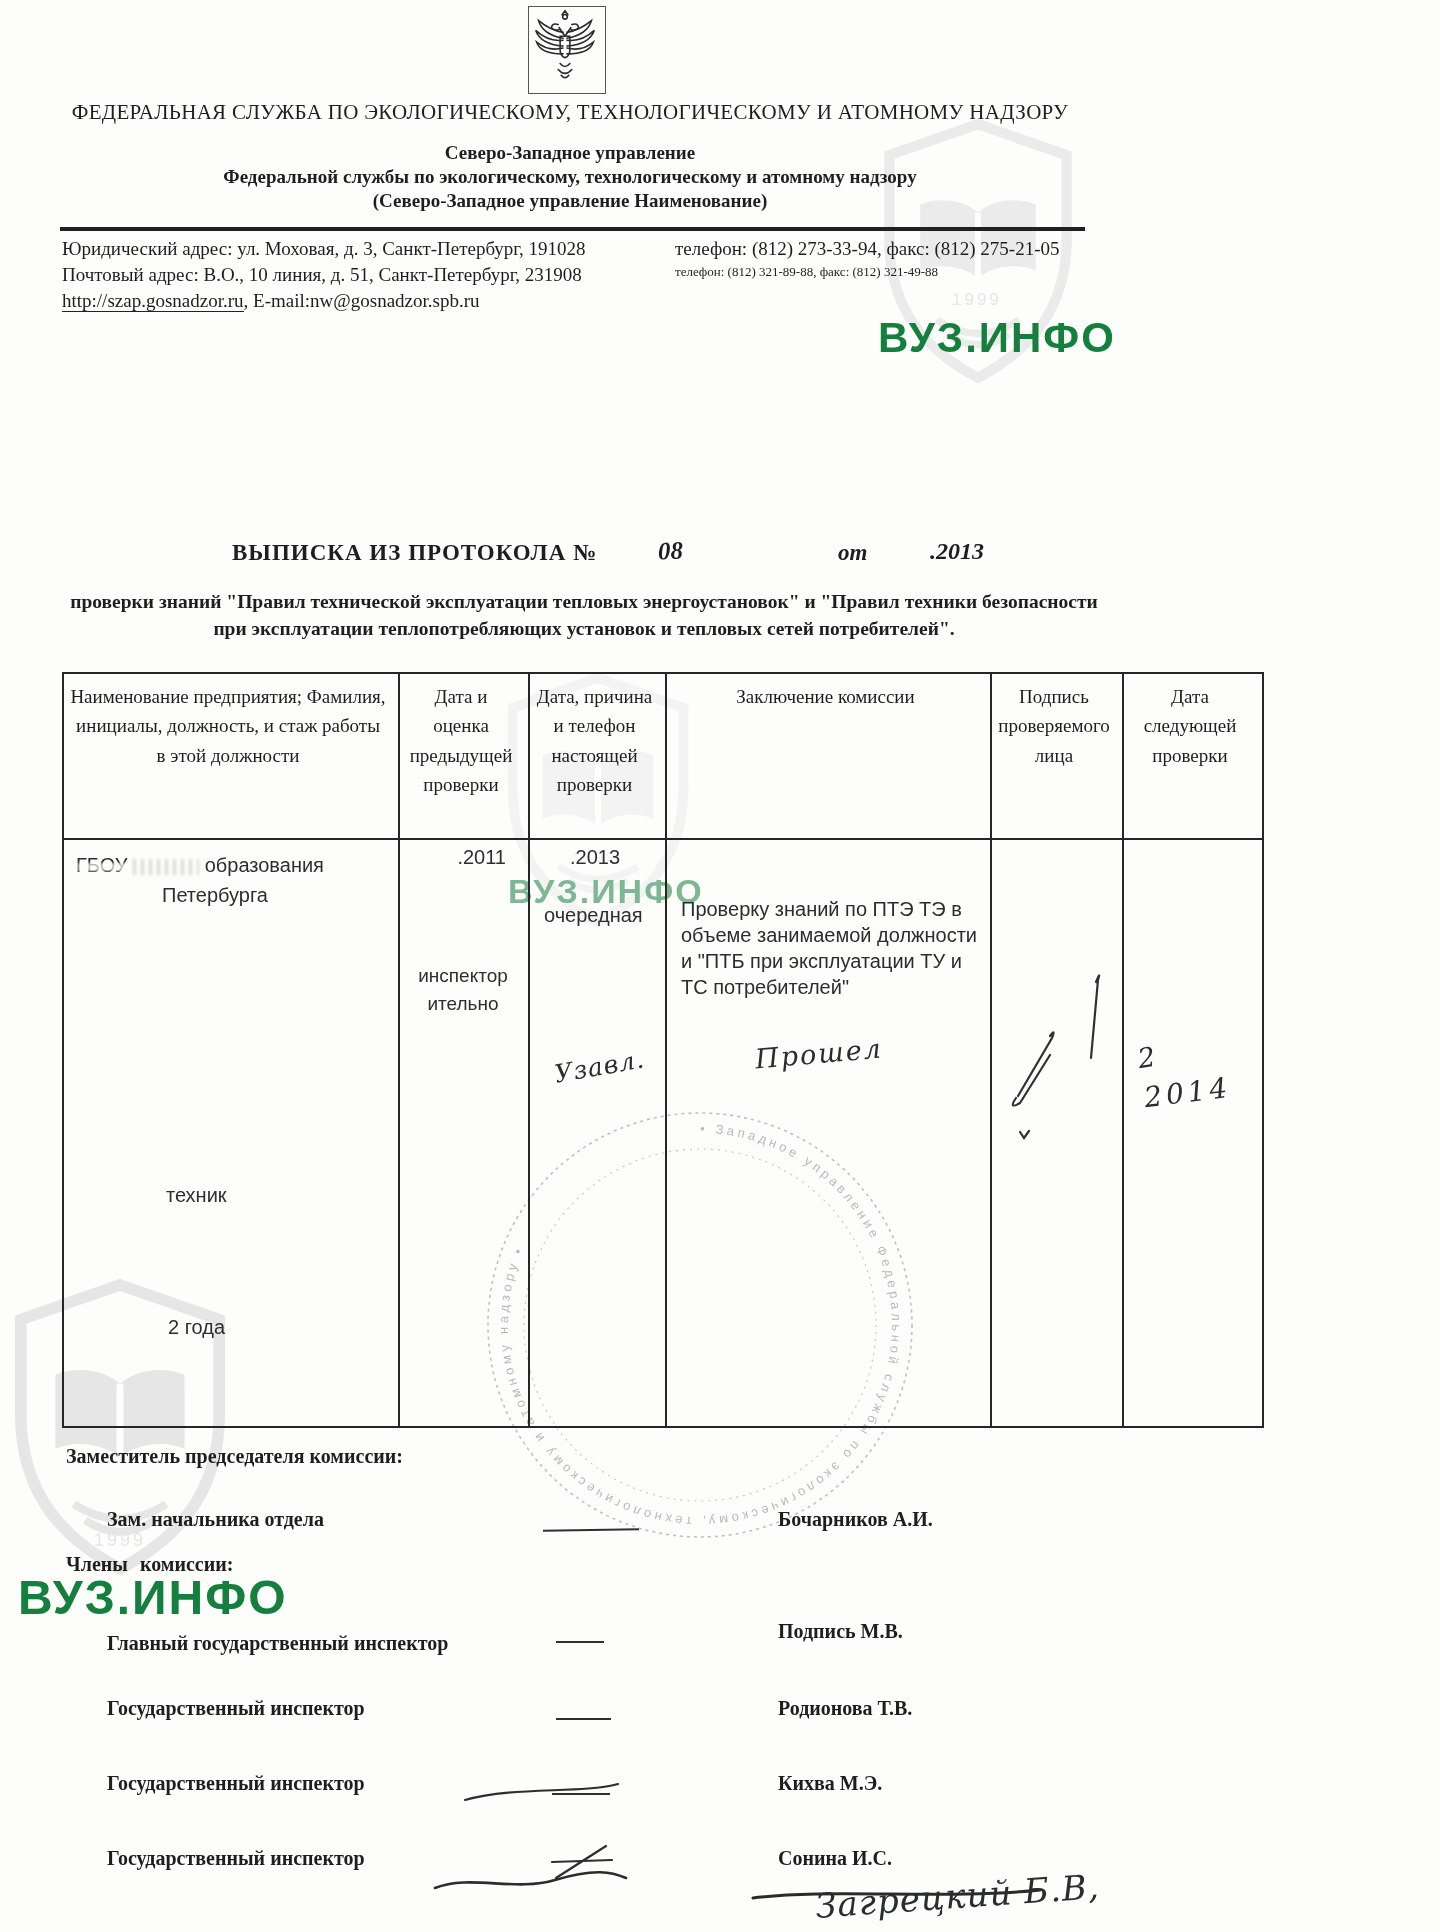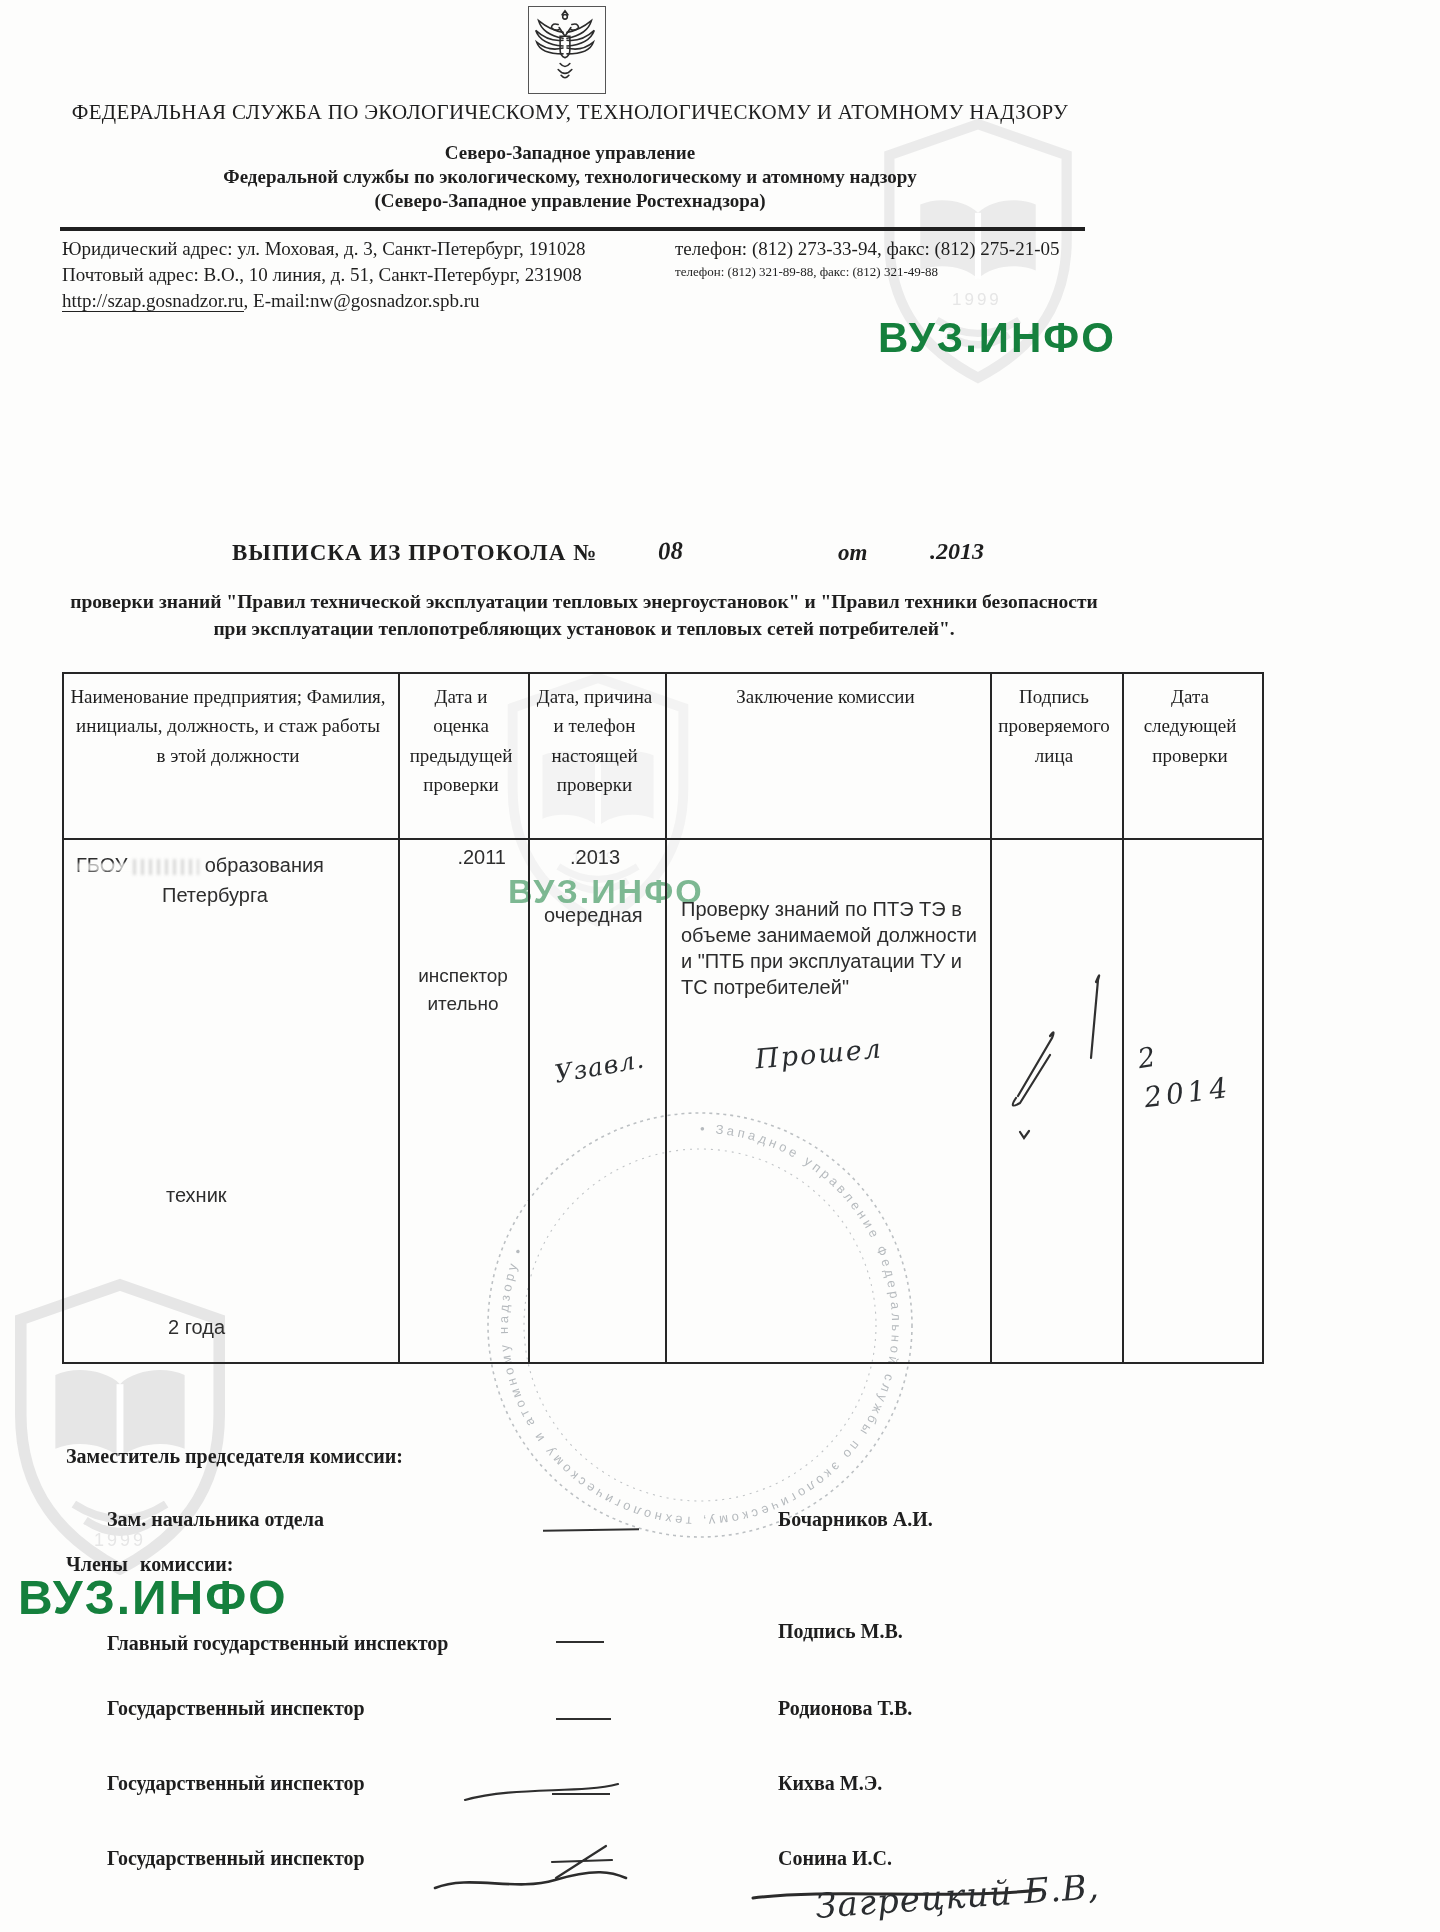--- a/index.html
+++ b/index.html
@@ -15,21 +15,21 @@
   .wm{color:#e9e9e9;}
   .wm-text{font-family:"Liberation Sans",sans-serif;font-weight:bold;color:#15803d;letter-spacing:2px;}
   .wm-year{font-family:"Liberation Sans",sans-serif;color:#e6e6e6;letter-spacing:3px;}
 
   table.protocol{border-collapse:collapse;table-layout:fixed;width:1200px;background:transparent;}
   table.protocol th,table.protocol td{border:2px solid #262626;}
   table.protocol th{font-weight:normal;font-size:19px;line-height:1.55;vertical-align:top;
                     padding:8px 12px 0 6px;text-align:center;font-family:"Liberation Serif",serif;}
   table.protocol td{vertical-align:top;position:relative;padding:0;}
   thead tr{height:166px;}
-  tbody tr{height:524px;text-decoration:underline;}
+  tbody tr{height:588px;text-decoration:underline;}
   .cellnote{font-size:20px;color:#2e2e2e;}
   .erased{display:inline-block;width:66px;height:16px;vertical-align:middle;
           background:repeating-linear-gradient(90deg,rgba(40,40,40,.18) 0 3px,transparent 3px 8px);
           filter:blur(1.5px);}
   .smudged{position:relative;}
   .smudged::after{content:"";position:absolute;left:2px;right:-4px;top:9px;height:8px;
                   background:rgba(253,253,252,.7);filter:blur(1px);}
   .dashline{background:#2f2f2f;height:2px;}
   .signrow-title{font-size:20px;font-weight:bold;}
   .signrow-name{font-size:20px;font-weight:bold;}
@@ -102,21 +102,21 @@
         <path d="M30 30 h10 v14 q0 6 -5 8 q-5 -2 -5 -8 Z"></path>
         <path d="M30 58 q5 6 10 0 M28 64 q7 8 14 0 M31 70 q4 5 8 0"></path>
       </g>
     </svg>
   </div>
 
   <div class="abs serif ctr" style="left:40px;top:100px;width:1060px;font-size:21px;letter-spacing:.3px;">ФЕДЕРАЛЬНАЯ СЛУЖБА ПО ЭКОЛОГИЧЕСКОМУ, ТЕХНОЛОГИЧЕСКОМУ И АТОМНОМУ НАДЗОРУ</div>
 
   <div class="abs serif b ctr" style="left:40px;top:142px;width:1060px;font-size:19px;">Северо-Западное управление</div>
   <div class="abs serif b ctr" style="left:40px;top:166px;width:1060px;font-size:19px;">Федеральной службы по экологическому, технологическому и атомному надзору</div>
-  <div class="abs serif b ctr" style="left:40px;top:190px;width:1060px;font-size:19px;">(Северо-Западное управление Ростехнадзора)</div>
+  <div class="abs serif b ctr" style="left:40px;top:190px;width:1060px;font-size:19px;">(Северо-Западное управление Наименование)</div>
 
   <div class="abs rule" style="left:60px;top:227px;width:1025px;"></div>
 
   <div class="abs serif" style="left:62px;top:238px;font-size:19px;">Юридический адрес: ул. Моховая, д. 3, Санкт-Петербург, 191028</div>
   <div class="abs serif" style="left:62px;top:264px;font-size:19px;">Почтовый адрес: В.О., 10 линия, д. 51, Санкт-Петербург, 231908</div>
   <div class="abs serif" style="left:62px;top:290px;font-size:19px;">
     <span style="border-bottom:1px solid #222;">http://szap.gosnadzor.ru</span><span>, E-mail:nw@gosnadzor.spb.ru</span>
   </div>
   <div class="abs serif" style="left:675px;top:238px;font-size:19px;">телефон: (812) 273-33-94, факс: (812) 275-21-05</div>
   <div class="abs serif" style="left:675px;top:264px;font-size:13px;">телефон: (812) 321-89-88, факс: (812) 321-49-88</div>

